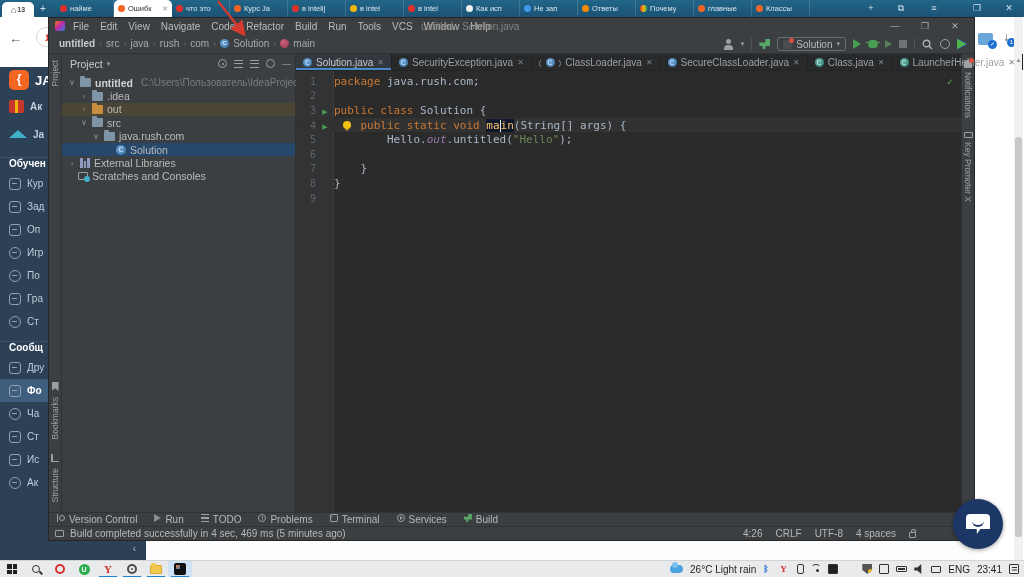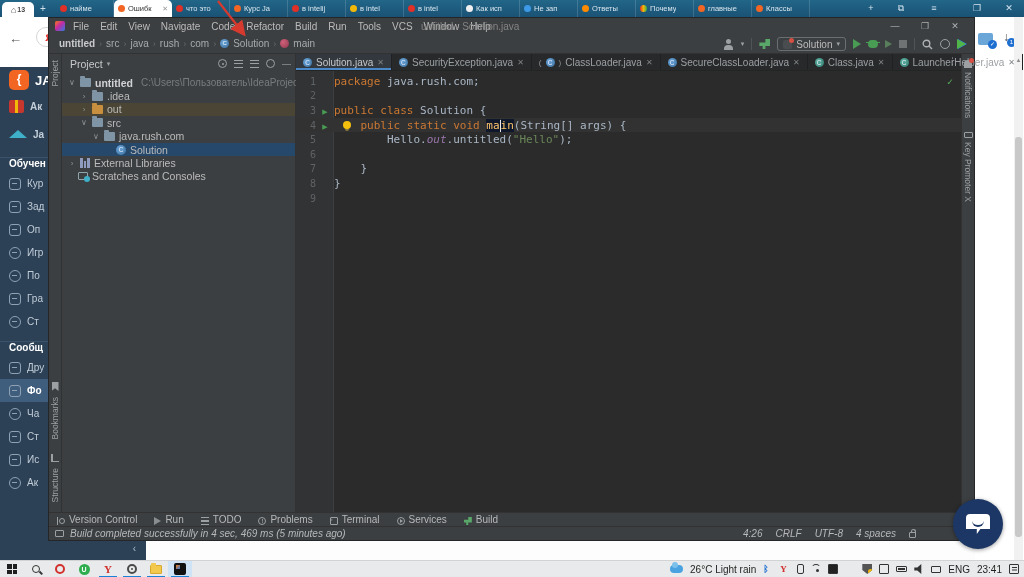--- a/index.html
+++ b/index.html
@@ -157,35 +157,35 @@
   .fi { color:#9876aa; font-style:italic; }
   .hl { color:#ffc66b; background:#0f172a; }
   .caret { display:inline-block; width:1px; height:12px; background:#e8e8e8; vertical-align:middle; }
   .bulb { position:absolute; left:47px; top:3px; width:8px; height:8px; border-radius:50%; background:#f3c00e;
     box-shadow:0 4px 0 -2px #8a7a3a; z-index:1;}
   .codepad { padding-top:3px; }
 
   
   .bottombar { height:14px; display:flex; align-items:center; gap:17px; padding-left:8px; font-size:10px; color:#b6b8ba;
     border-top:1px solid #323232; background:#3c3f41;}
-  .bitem { display:flex; align-items:flex-end; gap:4px; white-space:nowrap;}
+  .bitem { display:flex; align-items:flex-start; gap:4px; white-space:nowrap;}
   .bi { width:8px; height:8px; flex:0 0 auto; }
   .bi.branch { border-left:1.5px solid #9da0a3; position:relative;}
   .bi.branch:after{ content:""; position:absolute; left:1px; top:1px; width:4px; height:4px; border:1.5px solid #9da0a3; border-radius:50%;}
   .bi.playg { width:0; height:0; border-left:7px solid #8a8d8f; border-top:4px solid transparent; border-bottom:4px solid transparent;}
   .bi.todo { border-top:1.5px solid #9da0a3; border-bottom:1.5px solid #9da0a3; position:relative;}
   .bi.todo:after { content:""; position:absolute; left:0; top:2.2px; width:8px; height:1.5px; background:#9da0a3;}
   .bi.prob { border:1.3px solid #9da0a3; border-radius:50%; color:#9da0a3; font-size:6px; text-align:center; line-height:6px; font-weight:bold;}
   .bi.term { border:1.3px solid #9da0a3; border-radius:1px; position:relative;}
   .bi.term:after { content:"›"; position:absolute; left:0px; top:-2px; font-size:6px; color:#9da0a3;}
   .bi.serv { border:1.3px solid #9da0a3; border-radius:50%; position:relative;}
   .bi.serv:after { content:""; position:absolute; left:2px; top:1.2px; width:0; height:0; border-left:3px solid #9da0a3; border-top:2px solid transparent; border-bottom:2px solid transparent;}
   .bi.hammer { background:#59a869; clip-path:polygon(0 35%,55% 35%,55% 0,100% 0,100% 70%,55% 70%,55% 100%,30% 100%,30% 70%,0 70%);}
   .statusbar { height:14px; display:flex; align-items:center; font-size:10px; color:#b6b8ba; background:#3c3f41;
-    border-top:1px solid #323232; padding:0 58px 0 6px; gap:6px;font-style:italic;}
+    border-top:1px solid #323232; padding:0 58px 0 6px; gap:6px;}
   .statusbar .right { margin-left:auto; display:flex; gap:13px; align-items:center;}
   .sb-ic { width:9px; height:7px; border:1.3px solid #9da0a3; border-radius:1px; }
   .lock { width:7px; height:6px; border:1.2px solid #9da0a3; border-radius:1px; position:relative; margin-top:2px;}
   .lock:before { content:""; position:absolute; left:1px; top:-4px; width:3px; height:3px; border:1.2px solid #9da0a3; border-bottom:none; border-radius:3px 3px 0 0;}
 
   
   .chat { position:absolute; left:953px; top:499px; width:50px; height:50px; border-radius:50%;
     background:#1c3765; box-shadow:0 1px 4px rgba(0,0,0,.4); z-index:30; display:flex; align-items:center; justify-content:center;}
   .chat .glyph { width:24px; height:20px; background:#fff; border-radius:4px; position:relative;
     clip-path:polygon(0 0,100% 0,100% 75%,60% 75%,45% 100%,45% 75%,0 75%);}

